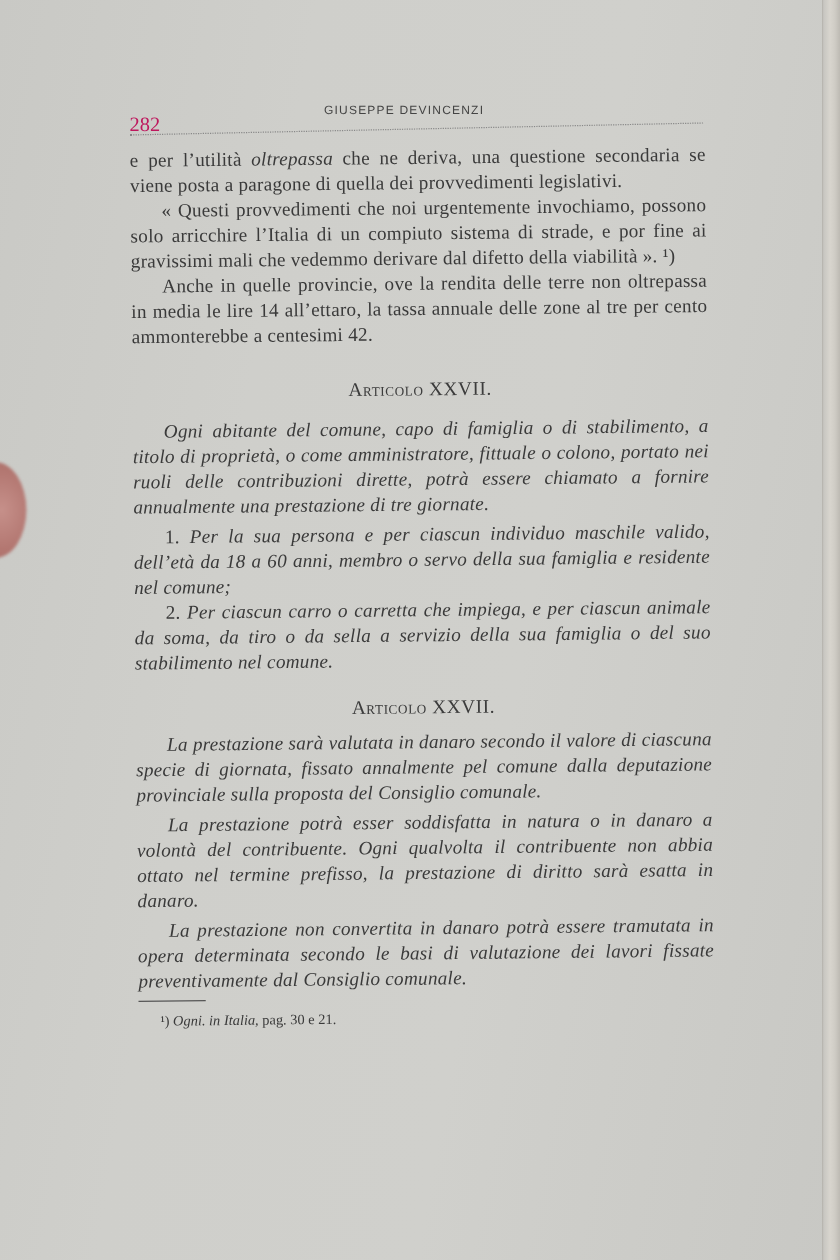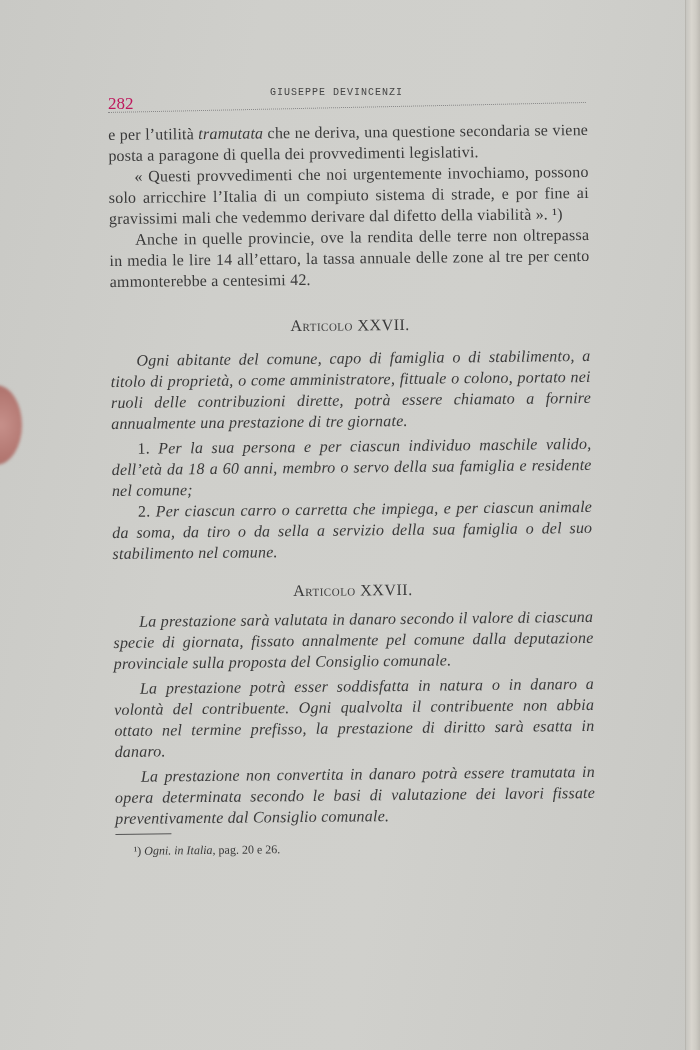--- a/index.html
+++ b/index.html
@@ -25,21 +25,21 @@
     }
     .running-head {
       position: relative; height: 36px;
     }
     .page-number {
       position: absolute; left: 0; top: 16px; font-size: 17px; color: #be185d;
       font-family: "Liberation Serif", serif;
     }
     .running-title {
       position: absolute; left: 162px; top: 9px; font-size: 10px; letter-spacing: 1px;
-      font-family: Liberation Mono, monospace; color: #444;
+      font-family: Liberation Sans, sans-serif; color: #444;
     }
     .rule {
       position: absolute; left: 0; top: 34px; width: 478px; height: 0;
       border-top: 1px dotted #888; transform: rotate(-1.2deg); transform-origin: left;
     }
     p {
       margin: 0; font-size: 16px; line-height: 21px; text-align: justify;
       font-family: "Liberation Serif", serif; letter-spacing: 0.2px;
     }
     .indent { text-indent: 26px; }
@@ -67,21 +67,21 @@
 <div class="page-edge"></div>
 
 <div class="page">
   <div class="running-head">
     <span class="page-number">282</span>
     <span class="running-title">GIUSEPPE DEVINCENZI</span>
     <div class="rule"></div>
   </div>
 
   <div class="skew">
-    <p class="body1"><span>e per l’utilità </span><span class="it">tramutata</span><span> che ne deriva, una questione secondaria se viene posta a paragone di quella dei provvedimenti legislativi.</span></p>
+    <p class="body1"><span>e per l’utilità </span><span class="it">oltrepassa</span><span> che ne deriva, una questione secondaria se viene posta a paragone di quella dei provvedimenti legislativi.</span></p>
     <p class="indent">« Questi provvedimenti che noi urgentemente invochiamo, possono solo arricchire l’Italia di un compiuto sistema di strade, e por fine ai gravissimi mali che vedemmo derivare dal difetto della viabilità ». ¹)</p>
     <p class="indent">Anche in quelle provincie, ove la rendita delle terre non oltrepassa in media le lire 14 all’ettaro, la tassa annuale delle zone al tre per cento ammonterebbe a centesimi 42.</p>
 
     <div class="art-heading art26">
       <span class="sc">Articolo</span>
       <span>XXVII.</span>
     </div>
     <p class="indent it">Ogni abitante del comune, capo di famiglia o di stabilimento, a titolo di proprietà, o come amministratore, fittuale o colono, portato nei ruoli delle contribuzioni dirette, potrà essere chiamato a fornire annualmente una prestazione di tre giornate.</p>
     <p class="indent gap4"><span>1.</span> <span class="it">Per la sua persona e per ciascun individuo maschile valido, dell’età da 18 a 60 anni, membro o servo della sua famiglia e residente nel comune;</span></p>
     <p class="indent"><span>2.</span> <span class="it">Per ciascun carro o carretta che impiega, e per ciascun animale da soma, da tiro o da sella a servizio della sua famiglia o del suo stabilimento nel comune.</span></p>
@@ -90,16 +90,16 @@
       <span class="sc">Articolo</span>
       <span>XXVII.</span>
     </div>
     <p class="indent it">La prestazione sarà valutata in danaro secondo il valore di ciascuna specie di giornata, fissato annalmente pel comune dalla deputazione provinciale sulla proposta del Consiglio comunale.</p>
     <p class="indent it gap4">La prestazione potrà esser soddisfatta in natura o in danaro a volontà del contribuente. Ogni qualvolta il contribuente non abbia ottato nel termine prefisso, la prestazione di diritto sarà esatta in danaro.</p>
     <p class="indent it gap4">La prestazione non convertita in danaro potrà essere tramutata in opera determinata secondo le basi di valutazione dei lavori fissate preventivamente dal Consiglio comunale.</p>
 
     <div class="fn-rule"></div>
     <div class="footnote">
       <span>¹)</span>
-      <span class="it">Ogni. in Italia,</span><span> pag. 20 e 26.</span>
+      <span class="it">Ogni. in Italia,</span><span> pag. 30 e 21.</span>
     </div>
   </div>
 </div>
 
 </body></html>

